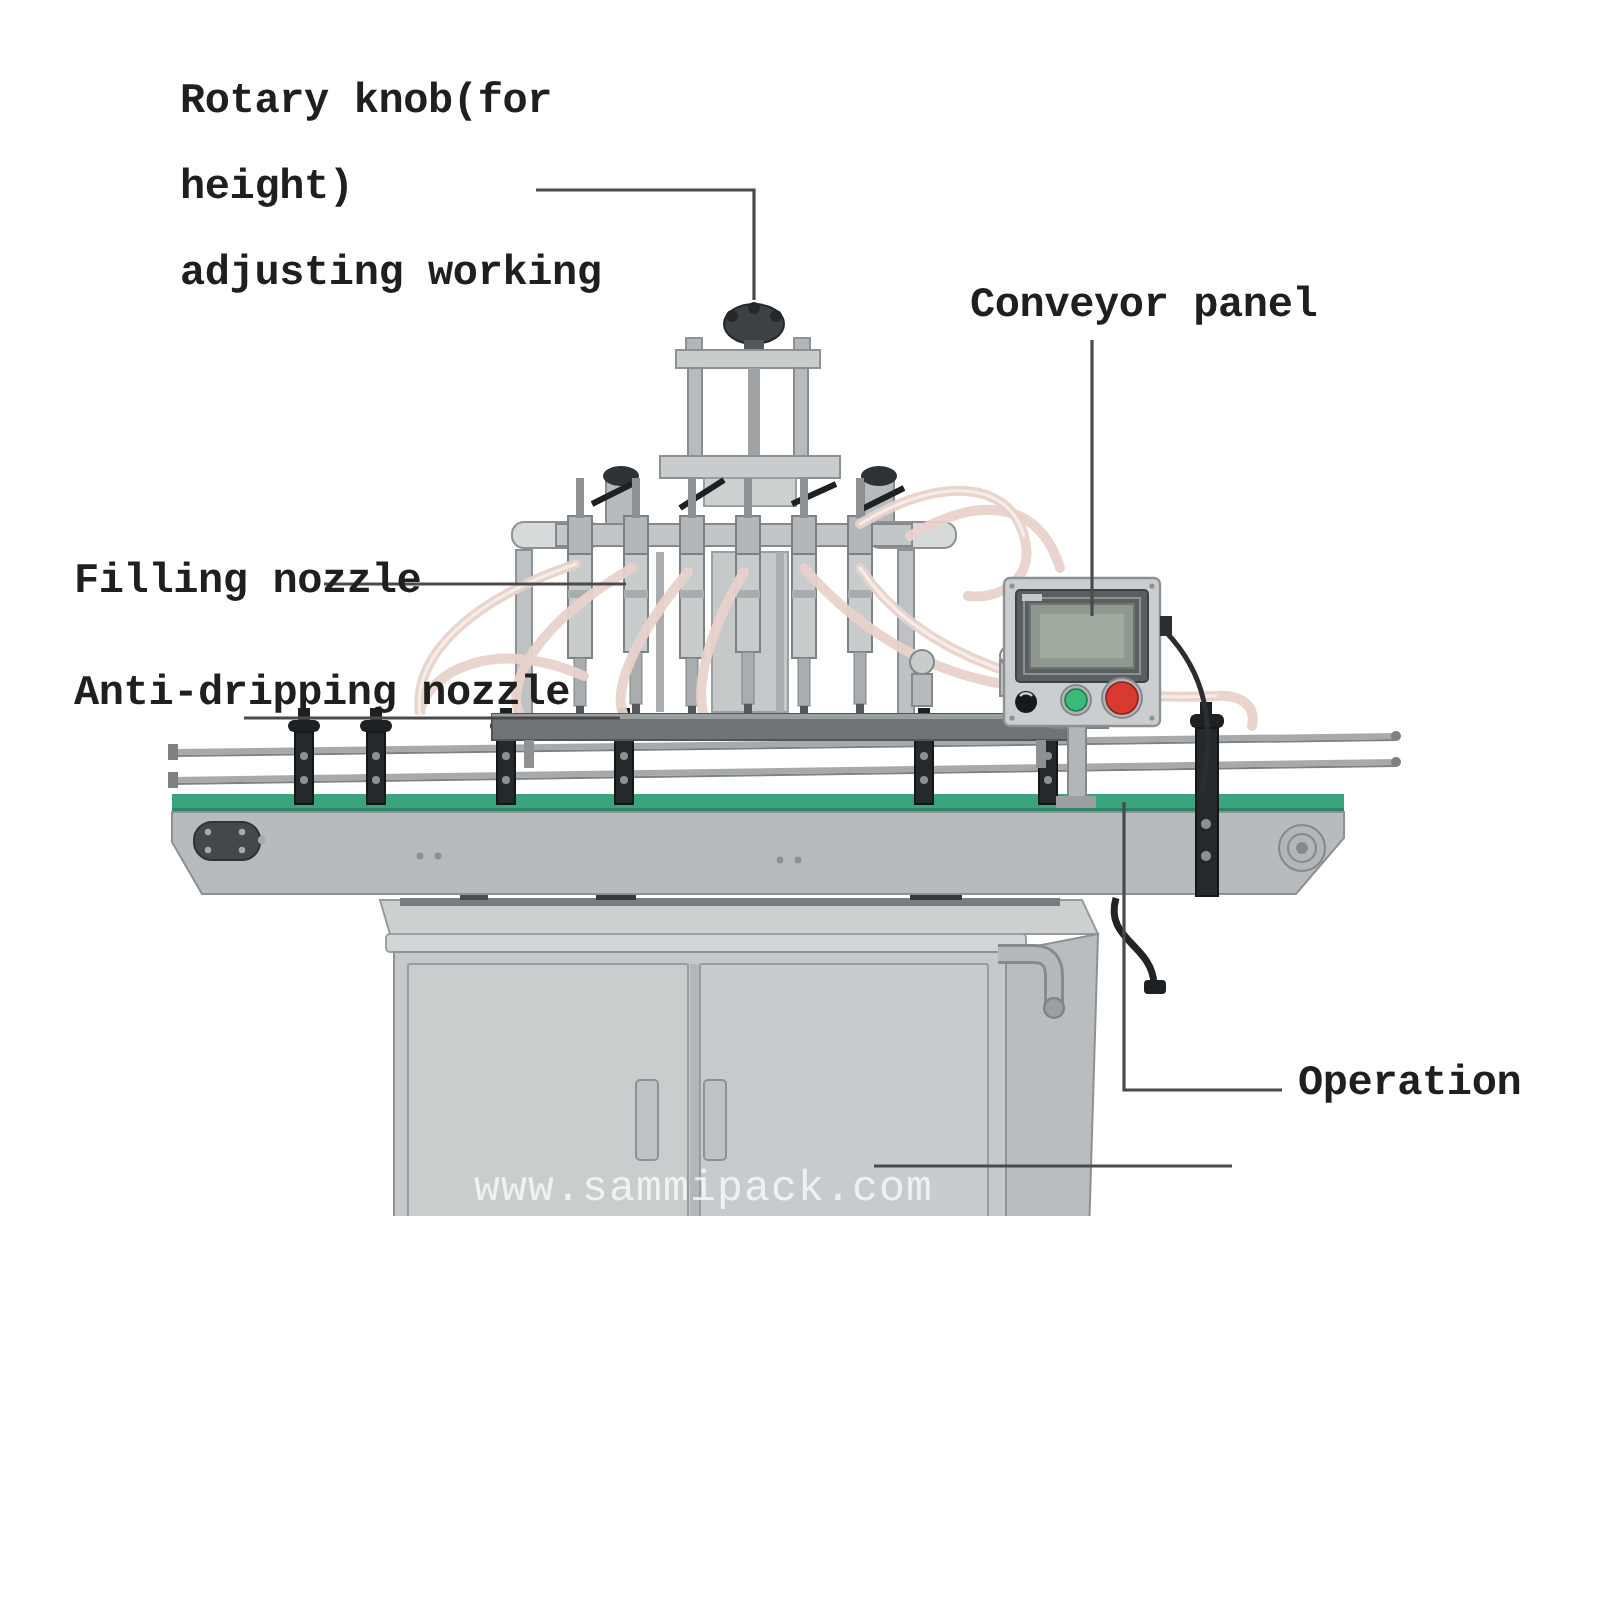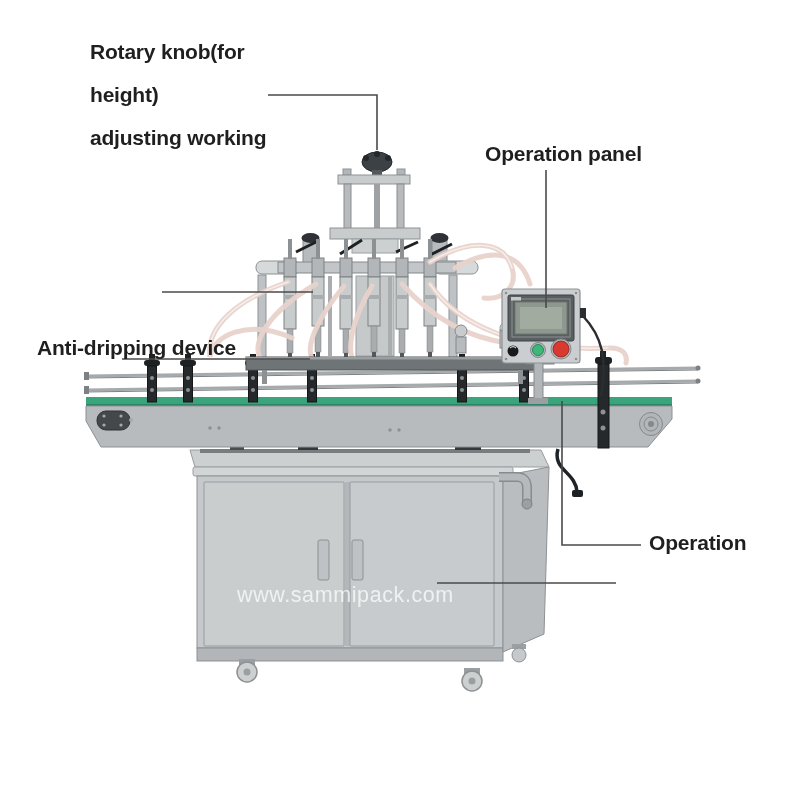--- a/index.html
+++ b/index.html
@@ -1,20 +1,20 @@
 <!DOCTYPE html>
 <html style="--background: #ffffff; --label-text: #1f1f1f; --leader-line: #4a4a4a; --machine-silver-light: #d2d5d6; --machine-silver: #c0c3c5; --machine-silver-dark: #8d9193; --belt-green: #3aa57c; --button-green: #3cb878; --button-red: #d93a30; --screen-gray: #8f988f; --hose-pink: #e8d2cb; --detail-black: #1e2123; --watermark-text: #ffffff;"><head>
 <meta charset="utf-8">
 <style>
   html,body{margin:0;padding:0;background:#fff;}
   .stage{
-    position:relative;width:800px;height:800px;
+    position:relative;width:800px;height:608px;
     background:var(--background,#ffffff);
     overflow:hidden;
-    font-family:Liberation Sans, sans-serif;
+    font-family:Liberation Mono, monospace;
   }
   .stage svg{position:absolute;left:0;top:0;}
   .lbl{
     position:absolute;
     color:var(--label-text,#1f1f1f);
     font-weight:bold;
     font-size:21px;
     letter-spacing:-0.2px;
     white-space:nowrap;
     z-index:5;
@@ -336,23 +336,24 @@
     <line class="leader" x1="437" y1="583" x2="616" y2="583"></line>
   </g>
 </svg>
 
   <div class="lbl" style="left:90px;top:30px">
     <div class="ln">Rotary knob(for</div>
     <div class="ln">height)</div>
     <div class="ln">adjusting working</div>
   </div>
 
-  <div class="lbl" style="left:485px;top:142px">Operation panel</div>
-
-
-  <div class="lbl" style="left:37px;top:336px">Anti-dripping device</div>
+  <div class="lbl" style="left:485px;top:142px">Conveyor panel</div>
+
+  <div class="lbl" style="left:37px;top:280px">Filling nozzle</div>
+
+  <div class="lbl" style="left:37px;top:336px">Anti-dripping nozzle</div>
 
   <div class="lbl" style="left:649px;top:531px">Operation</div>
 
 
   <div class="watermark" style="left:237px;top:583px">www.sammipack.com</div>
 
 </div>
 
 </body></html>

